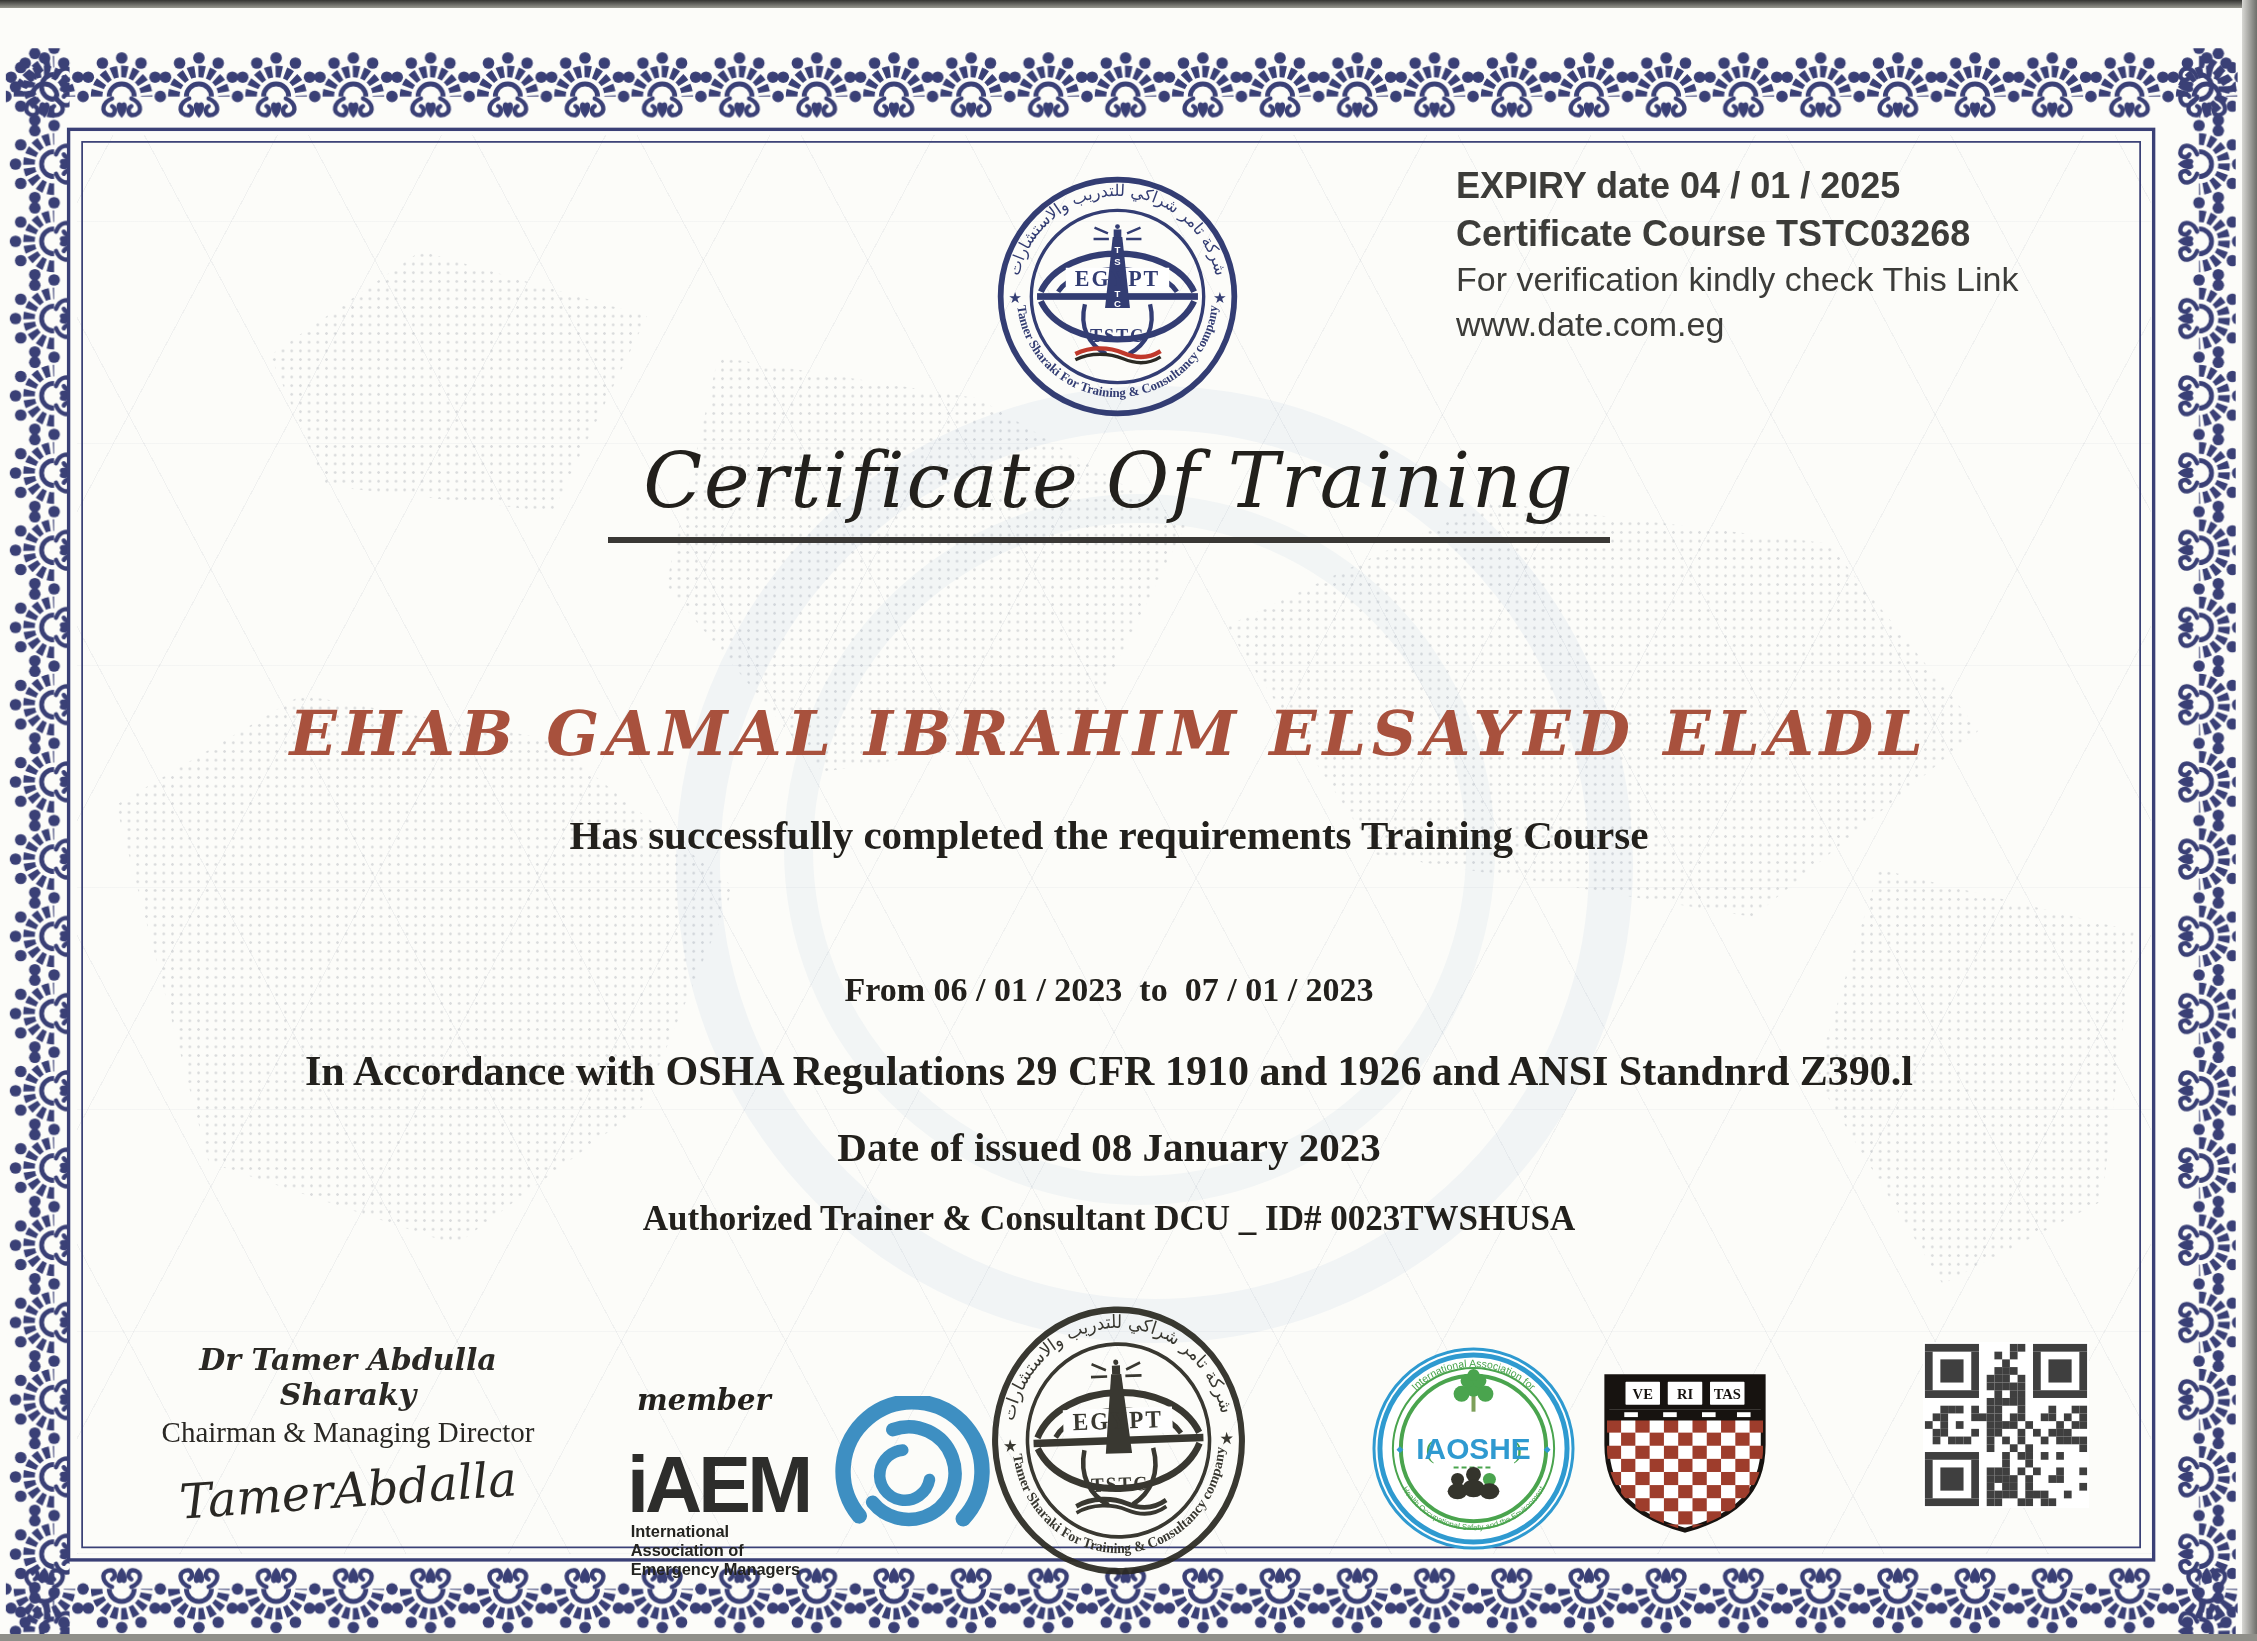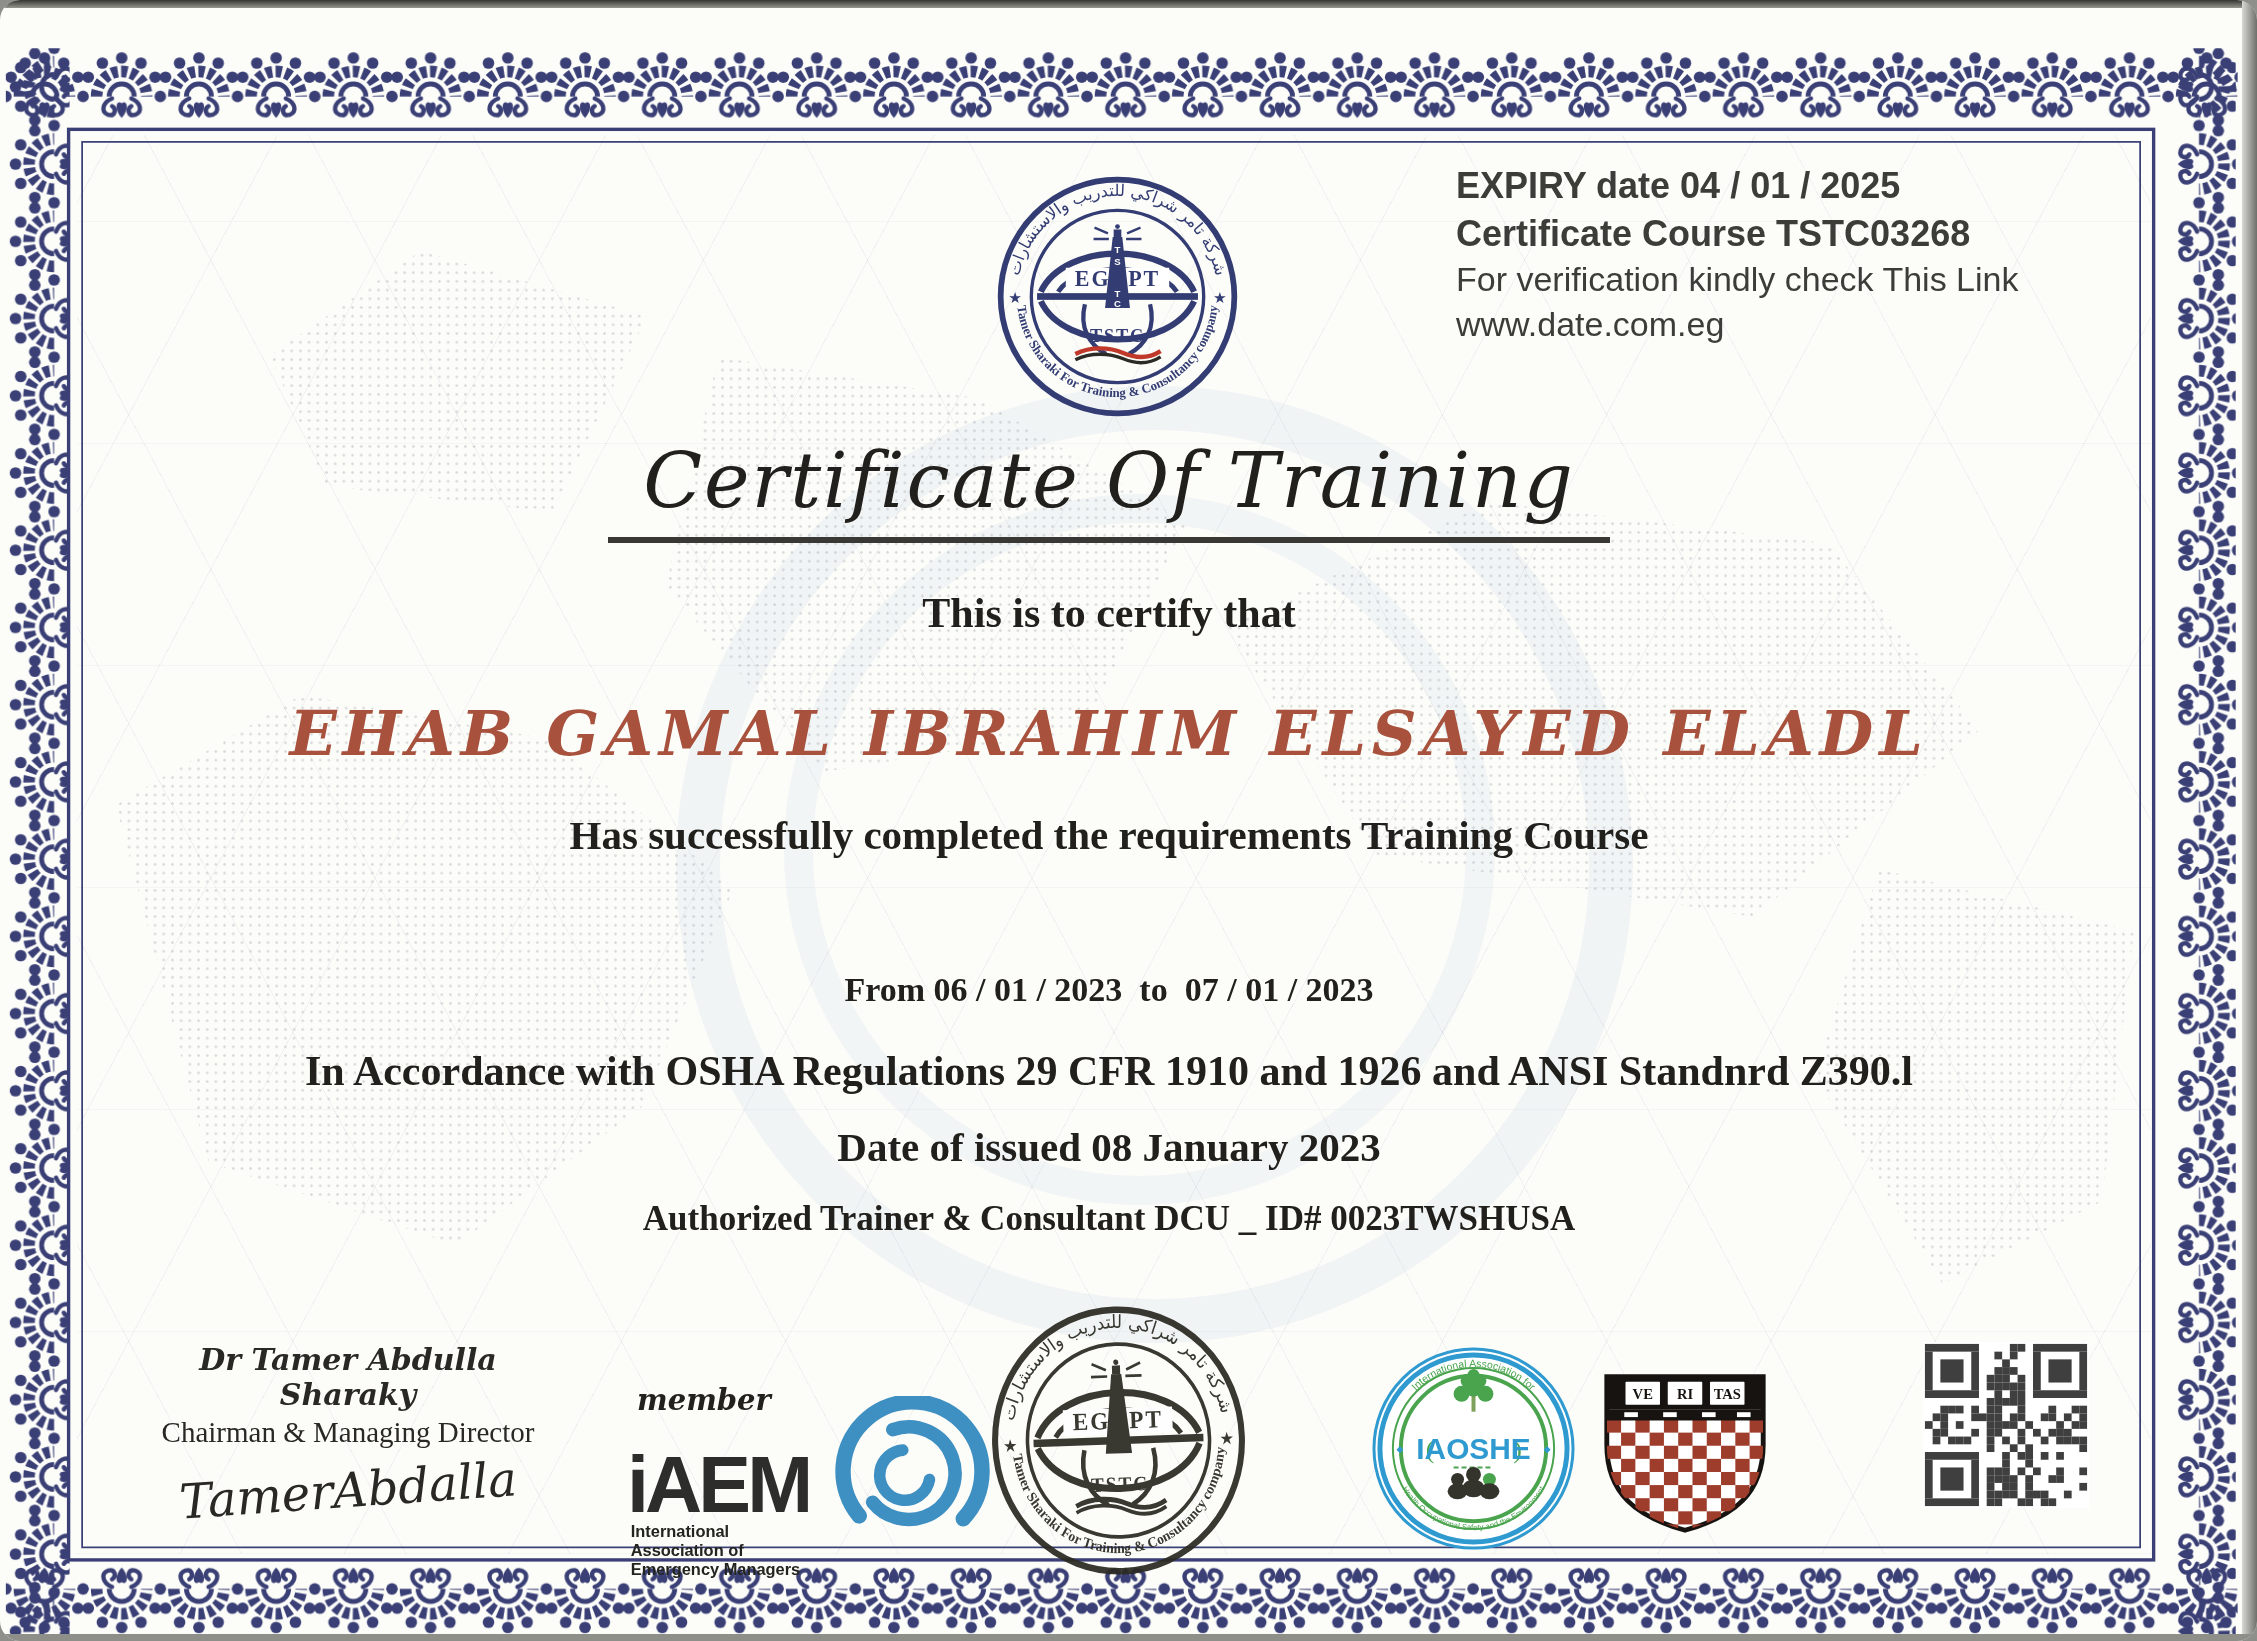--- a/index.html
+++ b/index.html
@@ -1,17 +1,17 @@
 <!DOCTYPE html>
 <html lang="en"><head>
 <meta charset="utf-8">
 <style>
   html,body{margin:0;padding:0;background:#8e8e8a;}
   .stage{position:relative;width:2257px;height:1641px;background:#fcfcf9;overflow:hidden;
-         font-family:"Liberation Serif","DejaVu Serif",serif;color:#201e1a;border-radius:20px;}
+         font-family:"Liberation Serif","DejaVu Serif",serif;color:#201e1a;}
   .abs{position:absolute;}
   
   .edge-top{left:0;top:0;width:100%;height:7.7px;background:linear-gradient(#343432,#97978f);}
   .edge-right{top:0;right:0;width:15.4px;height:100%;background:linear-gradient(to right,#d8d8d4,#6e6e6a);}
   .edge-bottom{left:0;bottom:0;width:100%;height:6.8px;background:#8f8f89;}
   
   .dots{background-image:radial-gradient(circle,#a2a6ad 1.3px,transparent 1.4px);
         background-size:8.7px 8.7px;opacity:.38;}
   .guilloche{left:77px;top:135px;right:106px;bottom:87px;opacity:.75;
      background:
@@ -129,21 +129,20 @@
       <text x="0" y="-11" font-size="23" font-weight="700" text-anchor="middle" fill="currentColor" letter-spacing="2" font-family="Liberation Serif, serif">EGYPT</text>
       <text x="0" y="47" font-size="19" font-weight="700" text-anchor="middle" fill="currentColor" letter-spacing="2" font-family="Liberation Serif, serif">TSTC</text>
       <path d="M -44,60 C -28,52 -8,53 6,59 C 20,65 34,64 45,57" fill="none" stroke="#c0392b" stroke-width="4.5"></path>
       <path d="M -44,66 C -28,58 -8,59 6,65 C 20,71 34,70 45,63" fill="none" stroke="#2b2a24" stroke-width="3.5"></path>
     </g>
   </svg>
 
   <div class="cline" style="top:436px;font-size:77px;">
     <span class="script title-inner">Certificate Of Training</span>
   </div>
-  <div class="cline serifb" style="top:589px;font-size:42px;">This is to certify that</div>
   <div class="cline script name-line" style="top:697px;font-size:62px;">EHAB GAMAL IBRAHIM ELSAYED ELADL</div>
   <div class="cline serifb" style="top:811px;font-size:41px;">Has successfully completed the requirements Training Course</div>
   <div class="cline serifb pre" style="top:971px;font-size:34px;">From 06 / 01 / 2023  to  07 / 01 / 2023</div>
   <div class="cline serifb" style="top:1047px;font-size:42px;">In Accordance with OSHA Regulations 29 CFR 1910 and 1926 and ANSI Standnrd Z390.l</div>
   <div class="cline serifb" style="top:1123px;font-size:41px;">Date of issued 08 January 2023</div>
   <div class="cline serifb" style="top:1199px;font-size:35px;">Authorized Trainer &amp; Consultant DCU _ ID# 0023TWSHUSA</div>
 
   <div class="abs sig-block" style="left:126px;top:1342px;width:444px;">
     <div class="script sig-name">Dr Tamer Abdulla Sharaky</div>
     <div class="sig-role">Chairman &amp; Managing Director</div>

